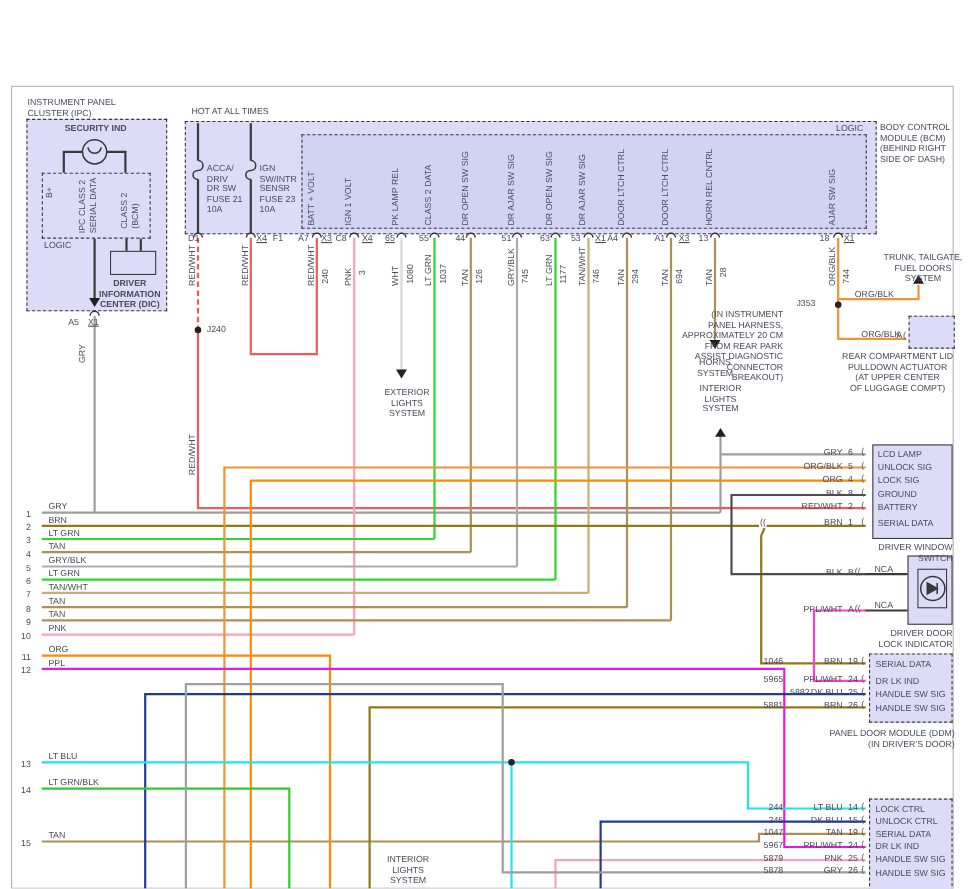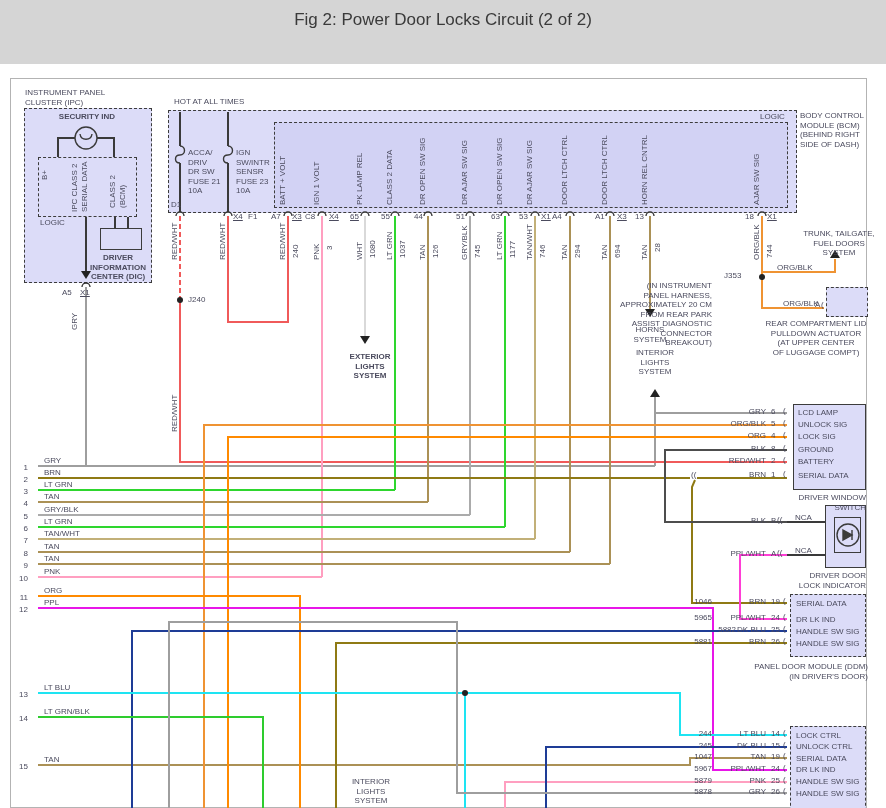--- a/index.html
+++ b/index.html
@@ -168,21 +168,21 @@
         <div class="txt rot" style="left: 355px; top: 205px;">PK LAMP REL</div>
         <div class="txt rot" style="left: 385px; top: 205px;">CLASS 2 DATA</div>
         <div class="txt rot" style="left: 418px; top: 205px;">DR OPEN SW SIG</div>
         <div class="txt rot" style="left: 460px; top: 205px;">DR AJAR SW SIG</div>
         <div class="txt rot" style="left: 495px; top: 205px;">DR OPEN SW SIG</div>
         <div class="txt rot" style="left: 525px; top: 205px;">DR AJAR SW SIG</div>
         <div class="txt rot" style="left: 560px; top: 205px;">DOOR LTCH CTRL</div>
         <div class="txt rot" style="left: 600px; top: 205px;">DOOR LTCH CTRL</div>
         <div class="txt rot" style="left: 640px; top: 205px;">HORN REL CNTRL</div>
         <div class="txt rot" style="left: 752px; top: 205px;">AJAR SW SIG</div>
-        <div class="txt" style="left: 163px; top: 200px; padding-left: 8px;">D1</div>
+        <div class="txt" style="left: 163px; top: 212px; padding-left: 8px;">D1</div>
         <div class="txt" style="left: 212px; top: 212px; padding-left: 36px;">F1</div>
         <div class="txt u" style="left: 233px; top: 212px;">X4</div>
         <div class="txt" style="left: 271px; top: 212px;">A7</div>
         <div class="txt u" style="left: 292px; top: 212px;">X3</div>
         <div class="txt" style="left: 305px; top: 212px;">C8</div>
         <div class="txt u" style="left: 329px; top: 212px;">X4</div>
         <div class="txt" style="left: 350px; top: 212px; text-decoration: underline;">65</div>
         <div class="txt" style="left: 381px; top: 212px;">55</div>
         <div class="txt" style="left: 414px; top: 212px;">44</div>
         <div class="txt" style="left: 456px; top: 212px;">51</div>
@@ -240,21 +240,21 @@
         <div class="txt" style="left: 821px; top: 300px;">(</div>
         <div class="txt al-c" style="left: 752px; top: 319px; width: 128px;">REAR COMPARTMENT LID
 PULLDOWN ACTUATOR
 (AT UPPER CENTER
 OF LUGGAGE COMPT)</div>
         <div class="txt al-c" style="left: 620px; top: 325px; width: 60px;">HORNS
 SYSTEM</div>
         <div class="txt al-c" style="left: 622px; top: 348px; width: 66px;">INTERIOR
 LIGHTS
 SYSTEM</div>
-        <div class="txt al-c" style="left: 340px; top: 352px; width: 60px; font-weight: bold;">EXTERIOR
+        <div class="txt al-c" style="left: 340px; top: 352px; width: 60px;">EXTERIOR
 LIGHTS
 SYSTEM</div>
         <div class="txt al-c" style="left: 341px; top: 777px; width: 60px;">INTERIOR
 LIGHTS
 SYSTEM</div>
         <div class="txt al-r" style="left: 12px; top: 463px; width: 16px;">1</div>
         <div class="txt al-r" style="left: 12px; top: 475px; width: 16px;">2</div>
         <div class="txt al-r" style="left: 12px; top: 487px; width: 16px;">3</div>
         <div class="txt al-r" style="left: 12px; top: 499px; width: 16px;">4</div>
         <div class="txt al-r" style="left: 12px; top: 512px; width: 16px;">5</div>
@@ -367,16 +367,13 @@
         <div class="txt" style="left: 783px; top: 775px;">(</div>
         <div class="txt" style="left: 783px; top: 786px;">(</div>
         <div class="txt" style="left: 796px; top: 731px;">LOCK CTRL</div>
         <div class="txt" style="left: 796px; top: 742px;">UNLOCK CTRL</div>
         <div class="txt" style="left: 796px; top: 754px;">SERIAL DATA</div>
         <div class="txt" style="left: 796px; top: 765px;">DR LK IND</div>
         <div class="txt" style="left: 796px; top: 777px;">HANDLE SW SIG</div>
         <div class="txt" style="left: 796px; top: 789px;">HANDLE SW SIG</div>
       </div>
   </div>
-  <div id="hdr">
-    <div class="t">Fig 2: Power Door Locks Circuit (2 of 2)</div>
-  </div>
 </div>
 
 </body></html>

